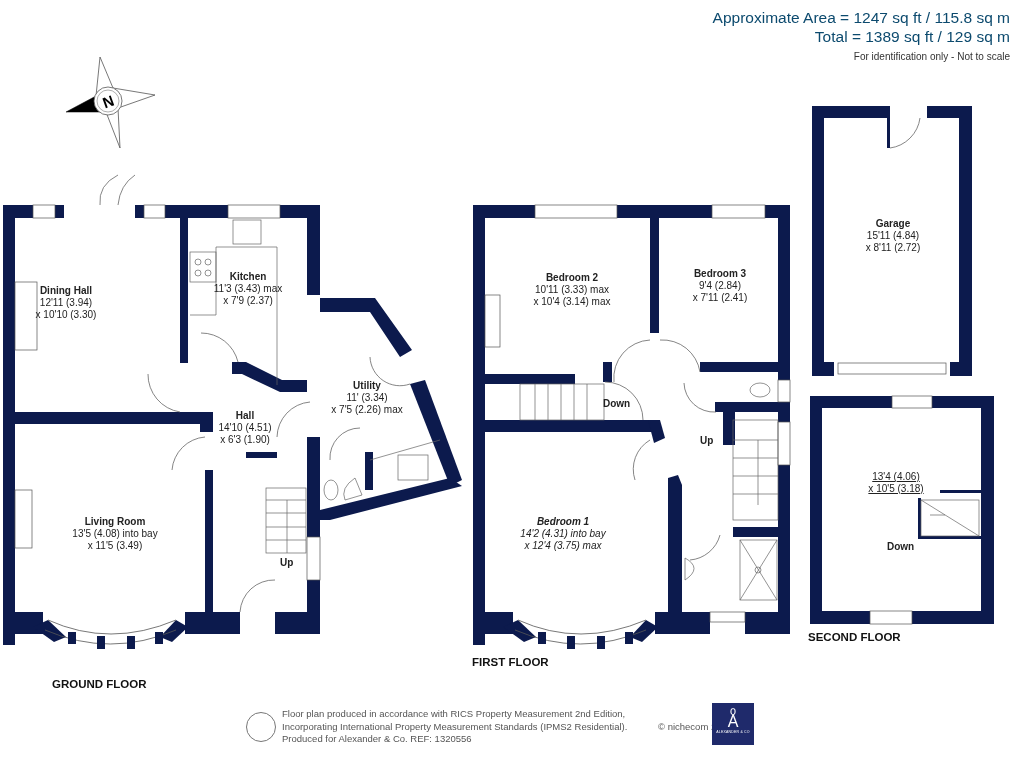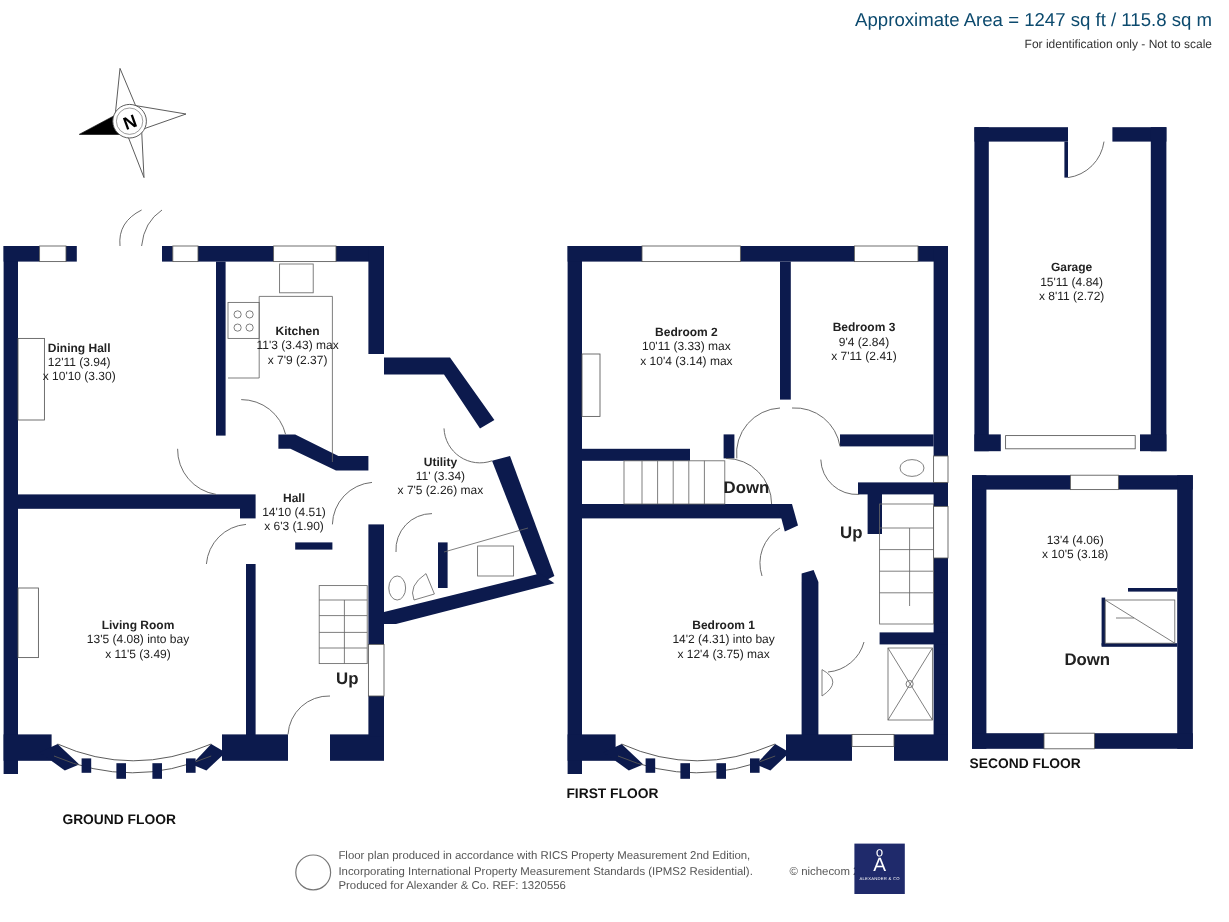--- a/index.html
+++ b/index.html
@@ -4,33 +4,34 @@
 <style>
   html, body { margin:0; padding:0; background:#ffffff; }
   body { width:1024px; height:768px; position:relative; overflow:hidden; font-family:"Liberation Sans", sans-serif; color:#222; }
   .area { position:absolute; right:14px; top:8px; text-align:right; }
   .area .line { font-size:15.5px; line-height:19px; color:#0c4a6e; }
   .area .note { font-size:10px; margin-top:5px; color:#333; }
   svg.plan { position:absolute; left:0; top:0; }
   .label { position:absolute; text-align:center; font-size:10px; line-height:12px; color:#222; transform:translateX(-50%); white-space:nowrap; }
   .label .name { font-weight:bold; }
   .floor-title { position:absolute; font-weight:bold; font-size:11.5px; color:#111; }
-  .stair-note { position:absolute; font-size:14px; font-weight:bold; color:#222; }
+  .stair-note { position:absolute; font-size:10px; font-weight:bold; color:#222; }
   .footer { position:absolute; left:246px; top:708px; width:460px; font-size:9.5px; line-height:12.5px; color:#555; padding-left:36px; }
   .footer .copy { position:absolute; left:412px; top:13px; white-space:nowrap; }
   .person-icon { position:absolute; left:246px; top:712px; width:28px; height:28px; border:1px solid #777; border-radius:50%; }
   .logo { position:absolute; left:712px; top:703px; width:42px; height:42px; background:#1f2a6b; color:#fff; display:flex; flex-direction:column; align-items:center; justify-content:center; }
   .logo .mark { font-size:16px; line-height:16px; }
   .logo .brand { font-size:3.5px; letter-spacing:0.2px; }
 </style>
 </head>
 <body>
 
 <div class="area">
   <div class="line">Approximate Area = 1247 sq ft / 115.8 sq m</div>
+  <div class="line">Total = 1389 sq ft / 129 sq m</div>
   <div class="note">For identification only - Not to scale</div>
 </div>
 
 <svg class="plan" width="1024" height="768" viewBox="0 0 1024 768">
 
   <g>
     <polygon points="100,57 113,88 155,95 118,108 120,148 106,112 66,112 96,96" fill="#fff" stroke="#555" stroke-width="0.8"></polygon>
     <polygon points="66,112 96,96 106,112" fill="#000"></polygon>
     <circle cx="108" cy="101" r="14" fill="#fff" stroke="#555" stroke-width="0.8"></circle>
     <circle cx="108" cy="101" r="11" fill="none" stroke="#777" stroke-width="0.6"></circle>
@@ -240,36 +241,36 @@
 <div class="label" style="left:572px; top:272px;">
   <div class="name">Bedroom 2</div>
   <div>10'11 (3.33) max</div>
   <div>x 10'4 (3.14) max</div>
 </div>
 <div class="label" style="left:720px; top:268px;">
   <div class="name">Bedroom 3</div>
   <div>9'4 (2.84)</div>
   <div>x 7'11 (2.41)</div>
 </div>
-<div class="label" style="left:603px; top:516px;">
+<div class="label" style="left:563px; top:516px;font-style:italic;">
   <div class="name">Bedroom 1</div>
   <div>14'2 (4.31) into bay</div>
   <div>x 12'4 (3.75) max</div>
 </div>
 <div class="stair-note" style="left:603px; top:398px;">Down</div>
 <div class="stair-note" style="left:700px; top:435px;">Up</div>
 <div class="floor-title" style="left:472px; top:656px;">FIRST FLOOR</div>
 
 <div class="label" style="left:893px; top:218px;">
   <div class="name">Garage</div>
   <div>15'11 (4.84)</div>
   <div>x 8'11 (2.72)</div>
 </div>
 
-<div class="label" style="left:896px; top:445px;">
+<div class="label" style="left:896px; top:471px;text-decoration:underline;">
   <div>13'4 (4.06)</div>
   <div>x 10'5 (3.18)</div>
 </div>
 <div class="stair-note" style="left:887px; top:541px;">Down</div>
 <div class="floor-title" style="left:808px; top:631px;">SECOND FLOOR</div>
 
 <div class="person-icon"></div>
 <div class="footer">
   <div>Floor plan produced in accordance with RICS Property Measurement 2nd Edition,</div>
   <div>Incorporating International Property Measurement Standards (IPMS2 Residential).</div>

